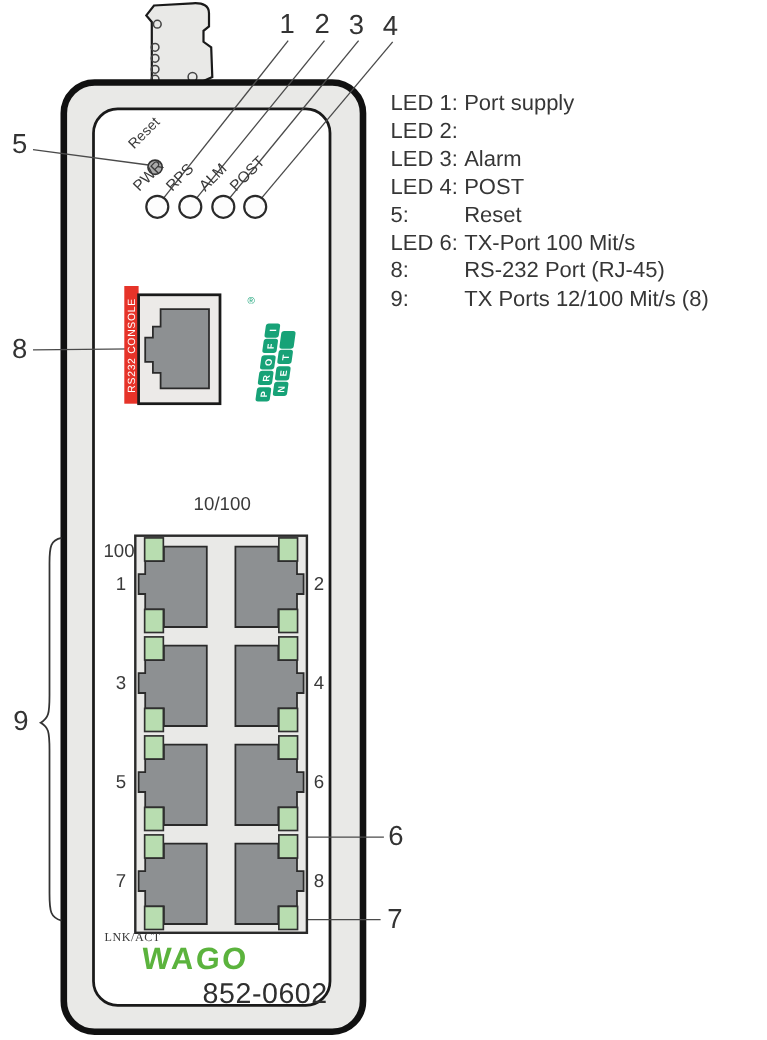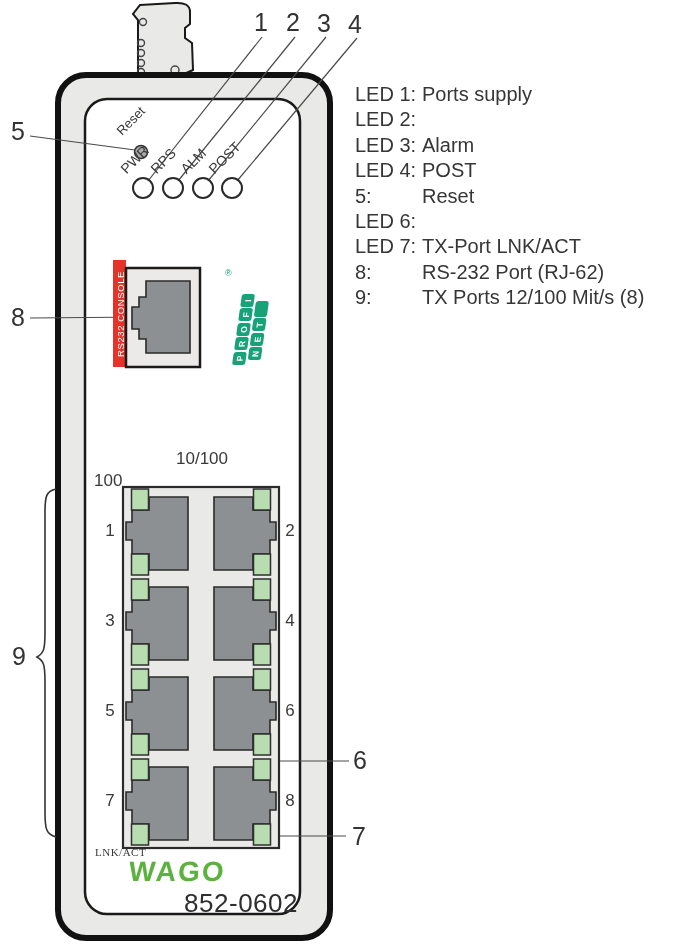--- a/index.html
+++ b/index.html
@@ -161,67 +161,64 @@
       <div class="pn-row pn-row2">
         <span class="pn-box">N</span>
         <span class="pn-box">E</span>
         <span class="pn-box">T</span>
         <span class="pn-solid"></span>
       </div>
     </div>
   </div>
 
   <div class="port-txt" style="left:176px; top:450px;">10/100</div>
-  <div class="port-txt" style="left:94px;  top:472px;">100</div>
+  <div class="port-txt" style="left:94px;  top:492px;">100</div>
 
   <div class="port-txt port-num" style="left:100px; top:522px;">1</div>
   <div class="port-txt port-num" style="left:100px; top:612px;">3</div>
   <div class="port-txt port-num" style="left:100px; top:702px;">5</div>
   <div class="port-txt port-num" style="left:100px; top:792px;">7</div>
 
   <div class="port-txt port-num" style="left:280px; top:522px;">2</div>
   <div class="port-txt port-num" style="left:280px; top:612px;">4</div>
   <div class="port-txt port-num" style="left:280px; top:702px;">6</div>
   <div class="port-txt port-num" style="left:280px; top:792px;">8</div>
 
   <div class="lnk-act" style="left:95px; top:846px;">LNK/ACT</div>
 
   <div class="wago">WAGO</div>
   <div class="model">852-0602</div>
 
   <div class="legend">
     <div class="legend-row">
       <span class="legend-ref">LED 1:</span>
-      <span class="legend-desc">Ports supply</span>
+      <span class="legend-desc">Port supply</span>
     </div>
     <div class="legend-row">
       <span class="legend-ref">LED 2:</span>
     </div>
     <div class="legend-row">
       <span class="legend-ref">LED 3:</span>
       <span class="legend-desc">Alarm</span>
     </div>
     <div class="legend-row">
       <span class="legend-ref">LED 4:</span>
       <span class="legend-desc">POST</span>
     </div>
     <div class="legend-row">
       <span class="legend-ref">5:</span>
       <span class="legend-desc">Reset</span>
     </div>
     <div class="legend-row">
       <span class="legend-ref">LED 6:</span>
-    </div>
-    <div class="legend-row">
-      <span class="legend-ref">LED 7:</span>
-      <span class="legend-desc">TX-Port LNK/ACT</span>
+      <span class="legend-desc">TX-Port 100 Mit/s</span>
     </div>
     <div class="legend-row">
       <span class="legend-ref">8:</span>
-      <span class="legend-desc">RS-232 Port (RJ-62)</span>
+      <span class="legend-desc">RS-232 Port (RJ-45)</span>
     </div>
     <div class="legend-row">
       <span class="legend-ref">9:</span>
       <span class="legend-desc">TX Ports 12/100 Mit/s (8)</span>
     </div>
   </div>
 
 </div>
 
 </body></html>

